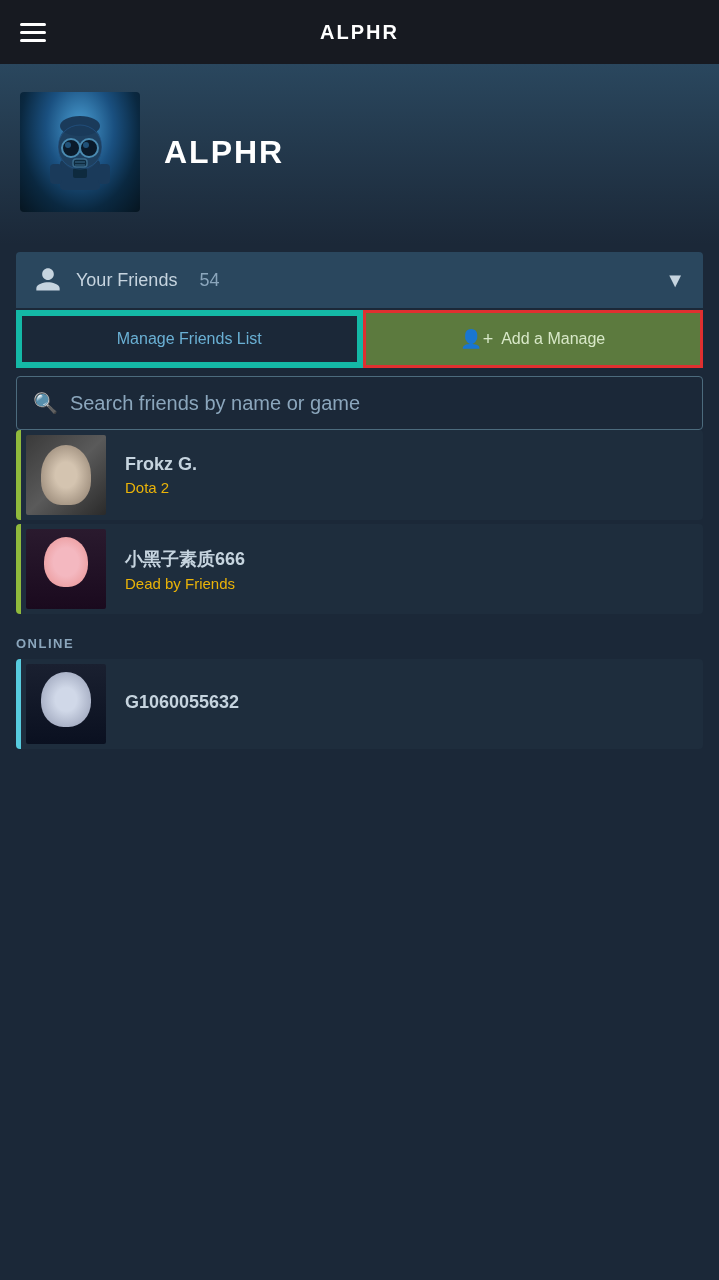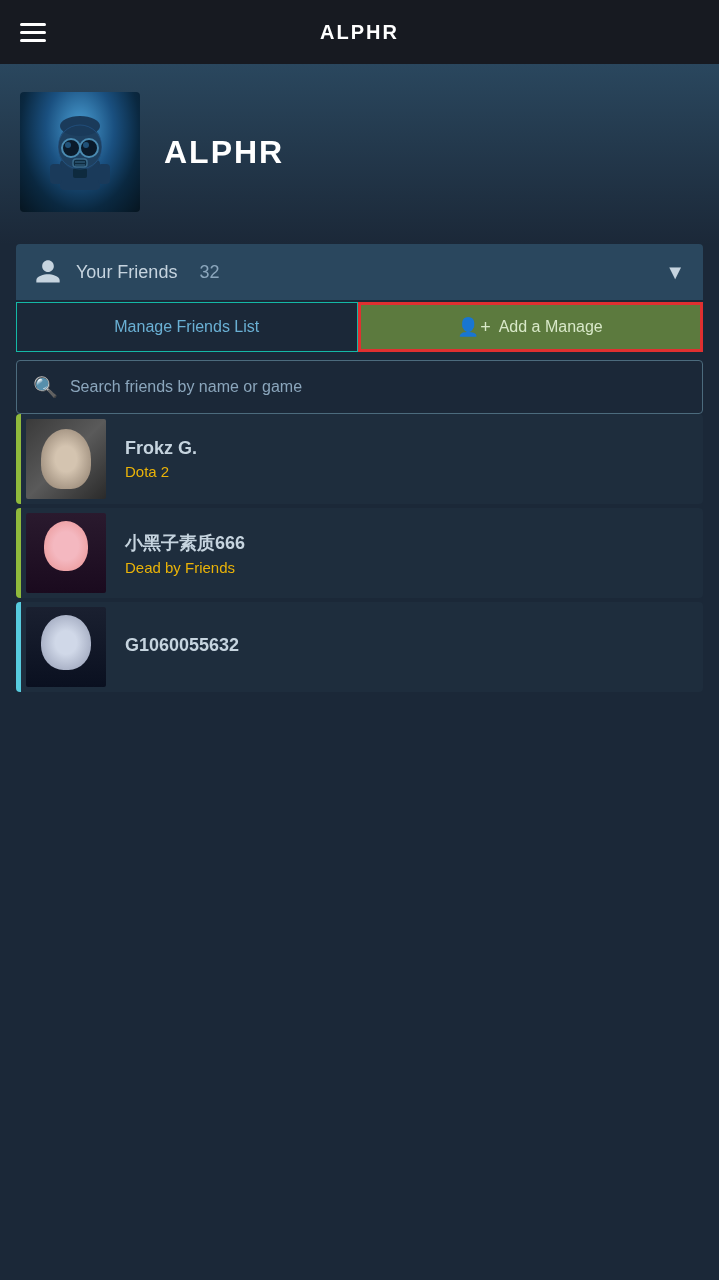--- a/index.html
+++ b/index.html
@@ -65,20 +65,21 @@
     .profile-name {
       font-size: 32px;
       font-weight: 600;
       color: #ffffff;
       letter-spacing: 2px;
     }
 
     
     .friends-container {
       padding: 0 16px;
+      margin-top: 8px;
     }
 
     
     .friends-header {
       background-color: #2a475e;
       border-radius: 4px 4px 0 0;
       padding: 14px 18px;
       display: flex;
       align-items: center;
       gap: 14px;
@@ -112,21 +113,21 @@
 
     
     .action-buttons {
       display: flex;
       gap: 0;
       margin-top: 2px;
     }
     .btn-manage {
       flex: 1;
       background-color: #1b2838;
-      border: 1px solid #14b8a6;
+      border: 6px solid #14b8a6;
       color: #6ab0d4;
       font-size: 16px;
       padding: 14px 12px;
       cursor: pointer;
       text-align: center;
     }
     .btn-add {
       flex: 1;
       background-color: #5c7a3e;
       border: 3px solid #e03030;
@@ -158,21 +159,21 @@
     }
     .search-icon {
       color: #8ba6bc;
       font-size: 20px;
     }
     .search-input {
       background: transparent;
       border: none;
       outline: none;
       color: #fde047;
-      font-size: 16px;
+      font-size: 20px;
       width: 100%;
     }
     .search-input::placeholder {
       color: #8ba6bc;
     }
 
     
     .section-label {
       color: #8ba6bc;
       font-size: 13px;
@@ -351,21 +352,21 @@
 </div>
 
 <div class="friends-container">
 
   <div class="friends-header">
     <div class="friends-header-left">
       <svg class="person-icon" viewBox="0 0 24 24" fill="#c6d4df">
         <path d="M12 12c2.7 0 5-2.3 5-5s-2.3-5-5-5-5 2.3-5 5 2.3 5 5 5zm0 2c-3.3 0-10 1.7-10 5v2h20v-2c0-3.3-6.7-5-10-5z"></path>
       </svg>
       <span class="friends-label">Your Friends</span>
-      <span class="friends-count">32</span>
+      <span class="friends-count">54</span>
     </div>
     <span class="chevron-down">▼</span>
   </div>
 
   <div class="action-buttons">
     <button class="btn-manage">Manage Friends List</button>
     <button class="btn-add">
       <span class="add-friend-icon">👤+</span>
       <span>Add a Manage</span>
     </button>
@@ -392,20 +393,21 @@
     <div class="status-indicator status-playing"></div>
     <div class="friend-avatar">
       <div class="avatar-xiaohei"></div>
     </div>
     <div class="friend-info">
       <div class="friend-name">小黑子素质666</div>
       <div class="friend-game">Dead by Friends</div>
     </div>
   </div>
 
+  <div class="section-label">ONLINE</div>
 
 
   <div class="friend-item">
     <div class="status-indicator status-online"></div>
     <div class="friend-avatar">
       <div class="avatar-g106"></div>
     </div>
     <div class="friend-info">
       <div class="friend-name">G1060055632</div>
     </div>

